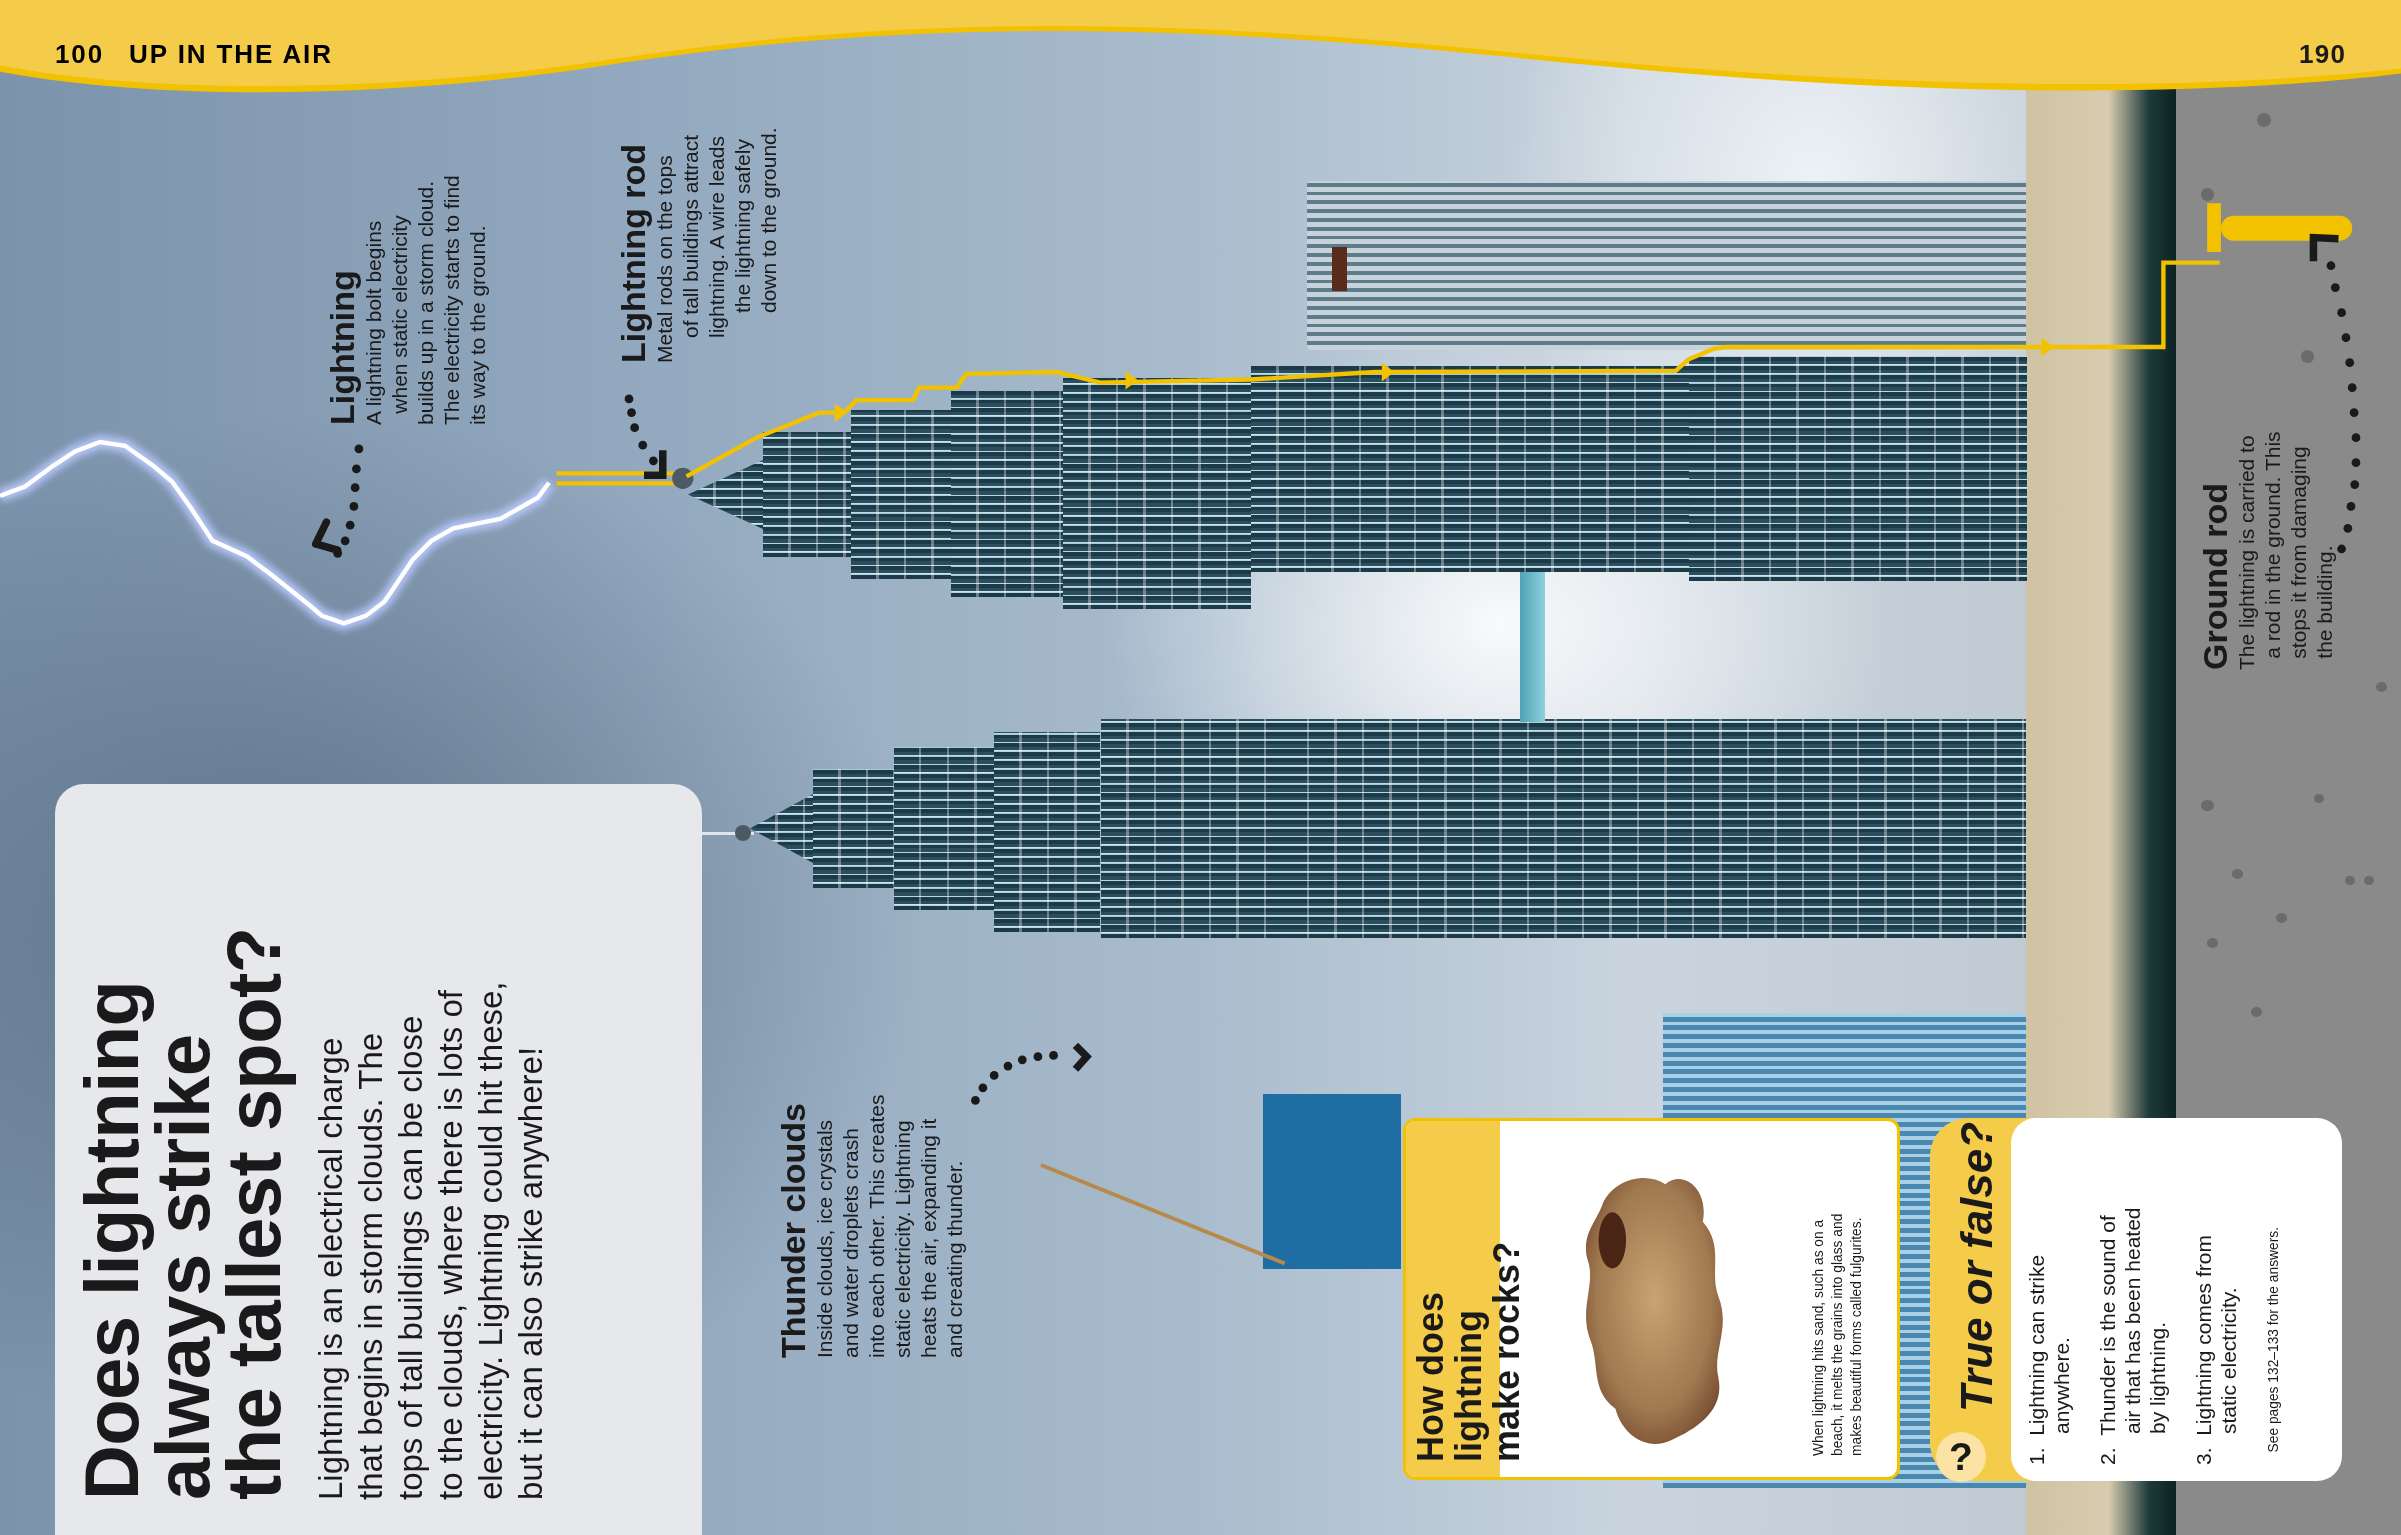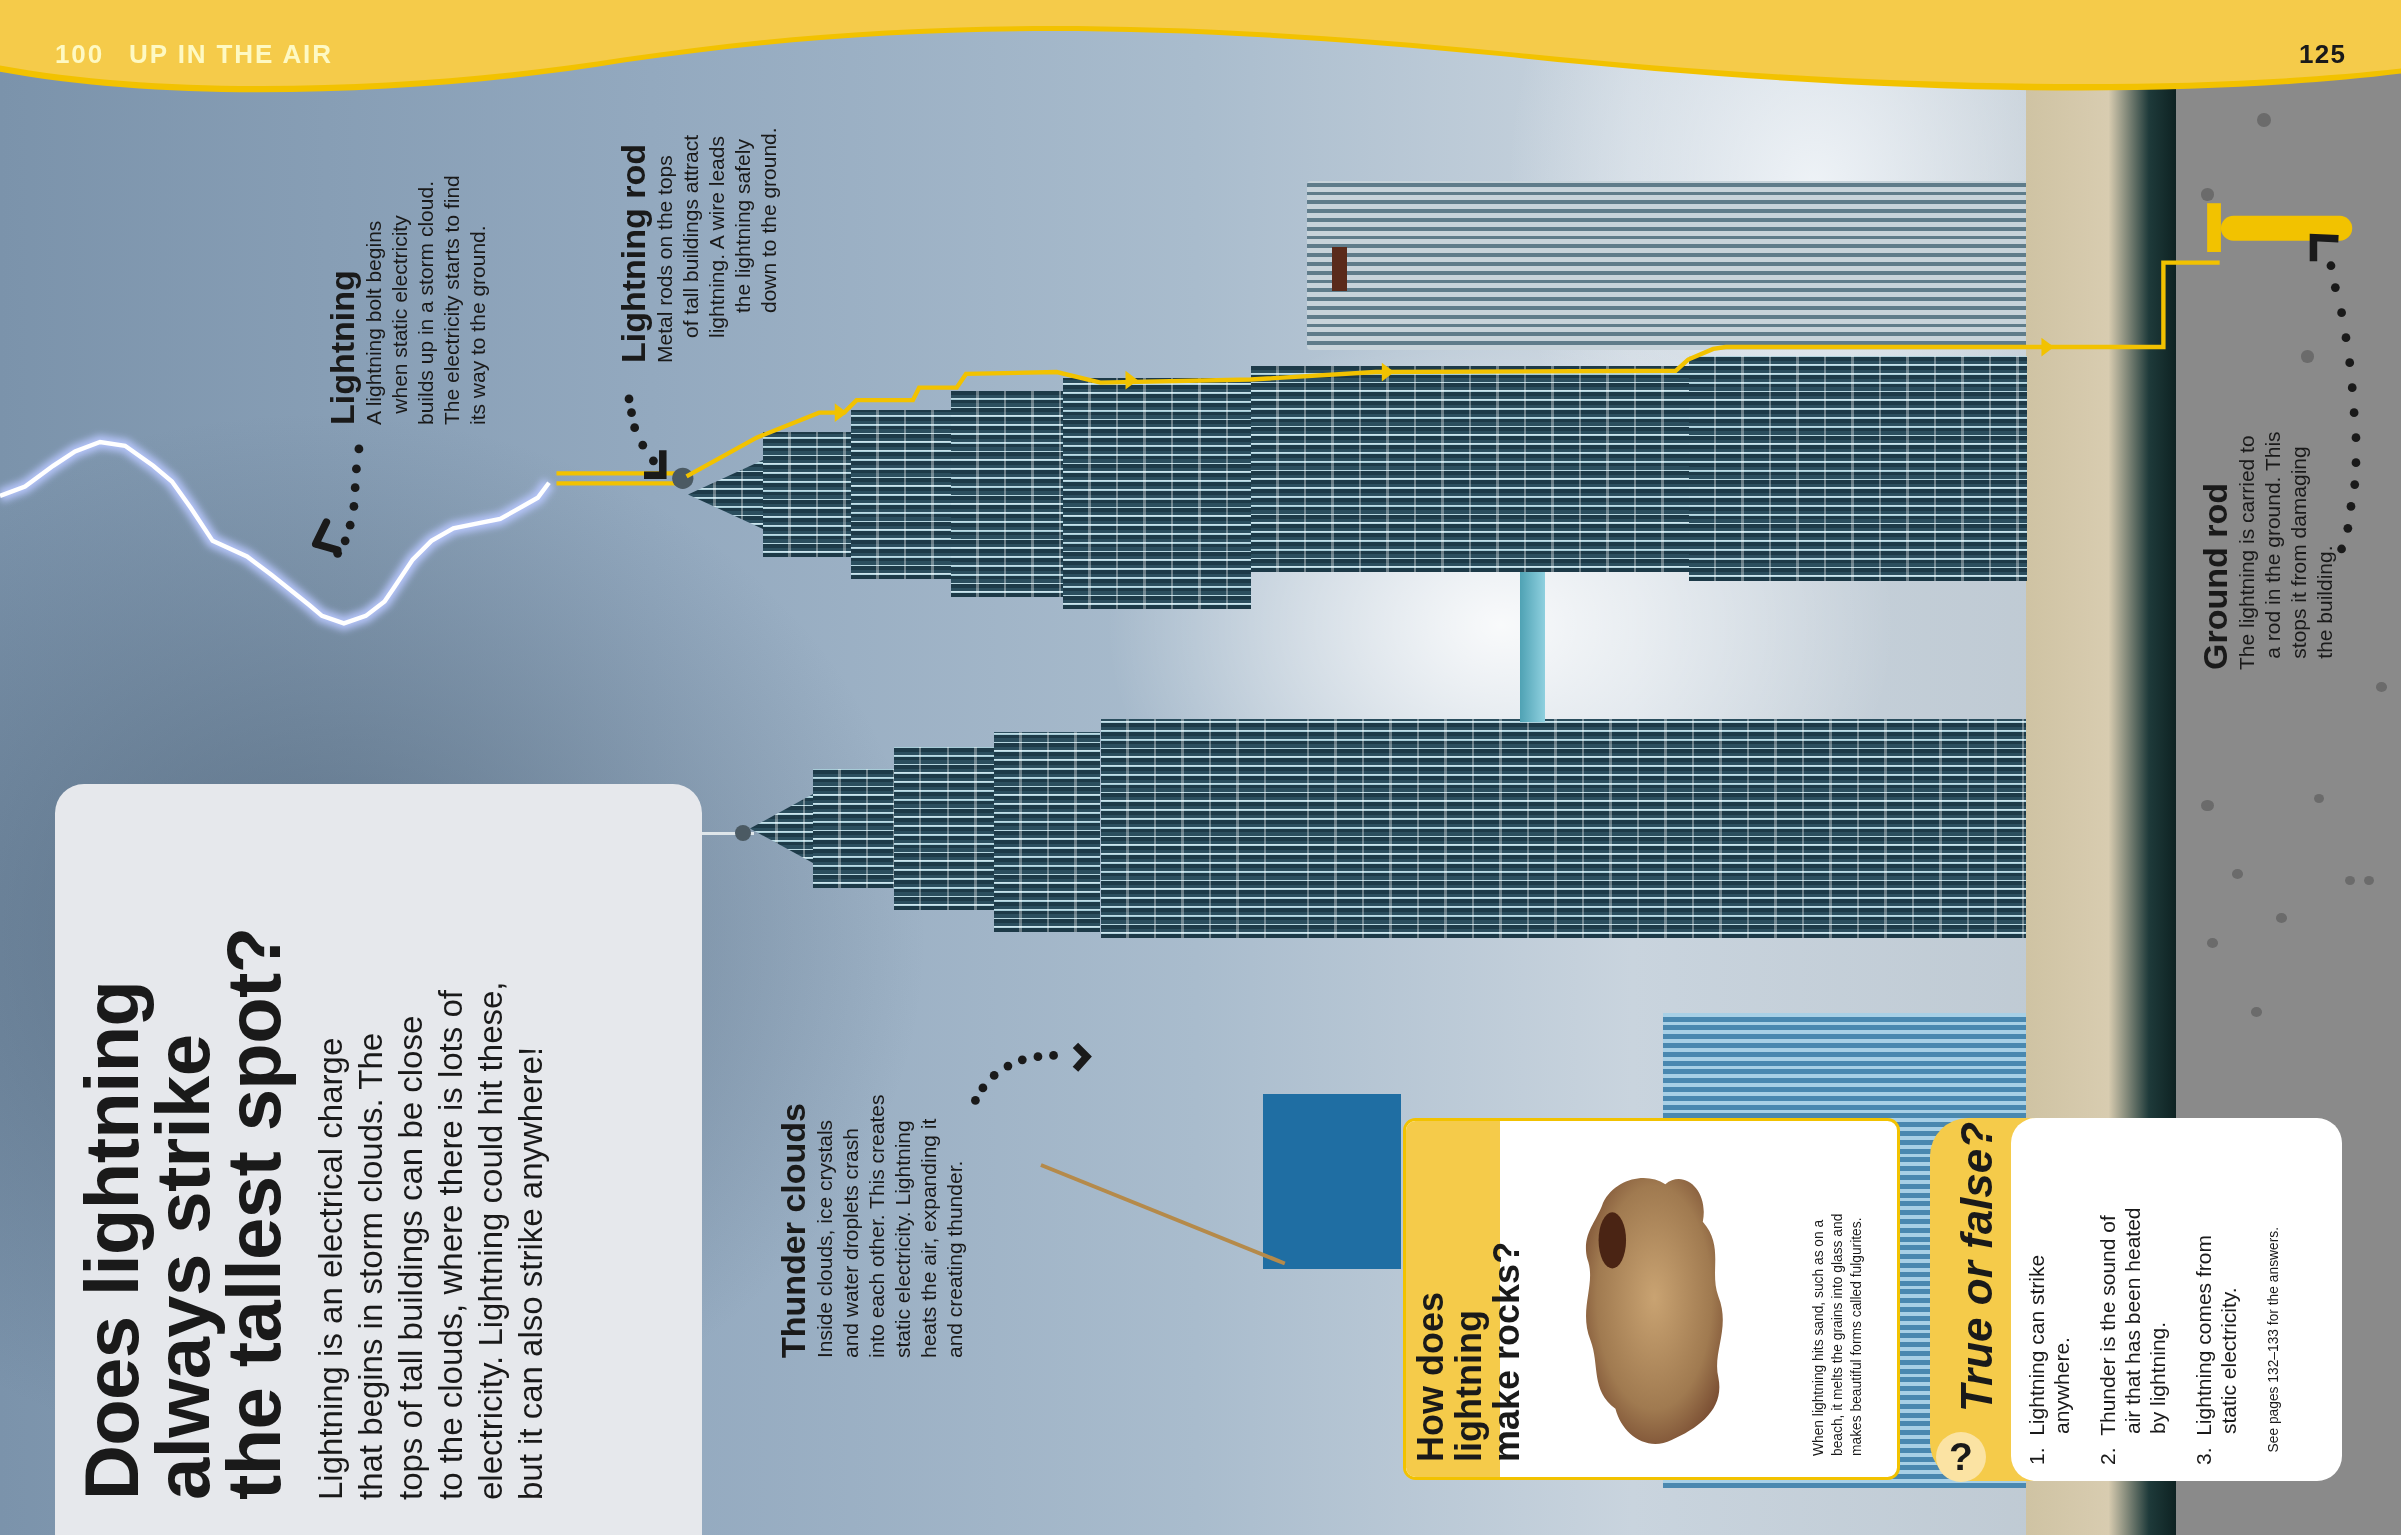--- a/index.html
+++ b/index.html
@@ -9,21 +9,21 @@
       radial-gradient(ellipse 563px 438px at 1501px 625px, rgba(255,255,255,0.9), rgba(255,255,255,0) 70%),
       radial-gradient(ellipse 438px 563px at 1814px 188px, rgba(240,244,248,0.95), rgba(255,255,255,0) 70%),
       radial-gradient(ellipse 876px 750px at 313px 938px, rgba(60,80,100,0.55), rgba(0,0,0,0) 70%),
       linear-gradient(90deg, #7b93ab 0%, #93a9bf 30%, #a9bccd 55%, #c9d4de 75%, #bcc7d0 100%); }
   .ground { position:absolute; left:2176px; top:0; width:225px; height:1535px; background:#8a8a8a; }
   .ground-stone { position:absolute; background:#6b6b6b; border-radius:50%; }
   .ground-plaza { position:absolute; left:2026px; top:81px; width:150px; height:1454px;
     background:linear-gradient(90deg,#cfc3a3 0%, #d8ccb0 55%, #1e3a3a 82%, #0e2222 100%); }
   .header { position:absolute; left:0; top:0; width:2401px; height:106px; }
   .header svg { position:absolute; left:0; top:0; }
-  .page-left { position:absolute; left:55px; top:39px; font-size:26px; font-weight:700; letter-spacing:1.9px; color:#fef9c3; }
+  .page-left { position:absolute; left:55px; top:39px; font-size:26px; font-weight:700; letter-spacing:1.9px; color:#000000; }
   .page-left span + span { margin-left:25px; }
   .page-right { position:absolute; left:2299px; top:39px; font-size:26px; font-weight:700; letter-spacing:1.3px; }
 
   .tower { position:absolute; }
   .tier { position:absolute; background:repeating-linear-gradient(0deg, #1d3a48 0px, #1d3a48 3.8px, #9fc7d3 3.8px, #cfe6ee 5.6px, #2b4e5e 5.6px, #2b4e5e 8.8px),
             repeating-linear-gradient(90deg, rgba(255,255,255,0.0) 0 25px, rgba(255,255,255,0.35) 25px 27.5px); background-blend-mode:screen; }
   .sidebldg { position:absolute; background:repeating-linear-gradient(0deg,#c7d3da 0 5px,#5f7c8a 5px 8.8px); }
   .rotated { position:absolute; transform-origin:left top; transform:rotate(-90deg); }
 
   .callout-title { font-weight:700; font-size:34px; line-height:38px; white-space:nowrap; }
@@ -161,21 +161,21 @@
 </svg>
 
 <div class="header">
   <svg width="2401" height="106" viewBox="0 0 3840 170" preserveAspectRatio="none">
     <path d="M0,0 L3840,0 L3840,118 C3500,160 3000,155 2400,90 C1800,30 1400,40 1000,100 C700,150 300,170 0,115 Z" fill="#f2c200"></path>
     <path d="M0,0 L3840,0 L3840,110 C3500,148 3000,145 2400,82 C1800,22 1400,32 1000,92 C700,140 300,160 0,105 Z" fill="#f5cb4a"></path>
   </svg>
   <div class="page-left">
     <span>100</span><span>UP IN THE AIR</span>
   </div>
-  <div class="page-right">125</div>
+  <div class="page-right">190</div>
 </div>
 
 <div class="rotated" style="left:323px;top:425px;">
   <div class="callout-title">Lightning</div>
   <div class="callout-body">A lightning bolt begins</div>
   <div class="callout-body" style="padding-left:11.3px">when static electricity</div>
   <div class="callout-body">builds up in a storm cloud.</div>
   <div class="callout-body">The electricity starts to find</div>
   <div class="callout-body">its way to the ground.</div>
 </div>

